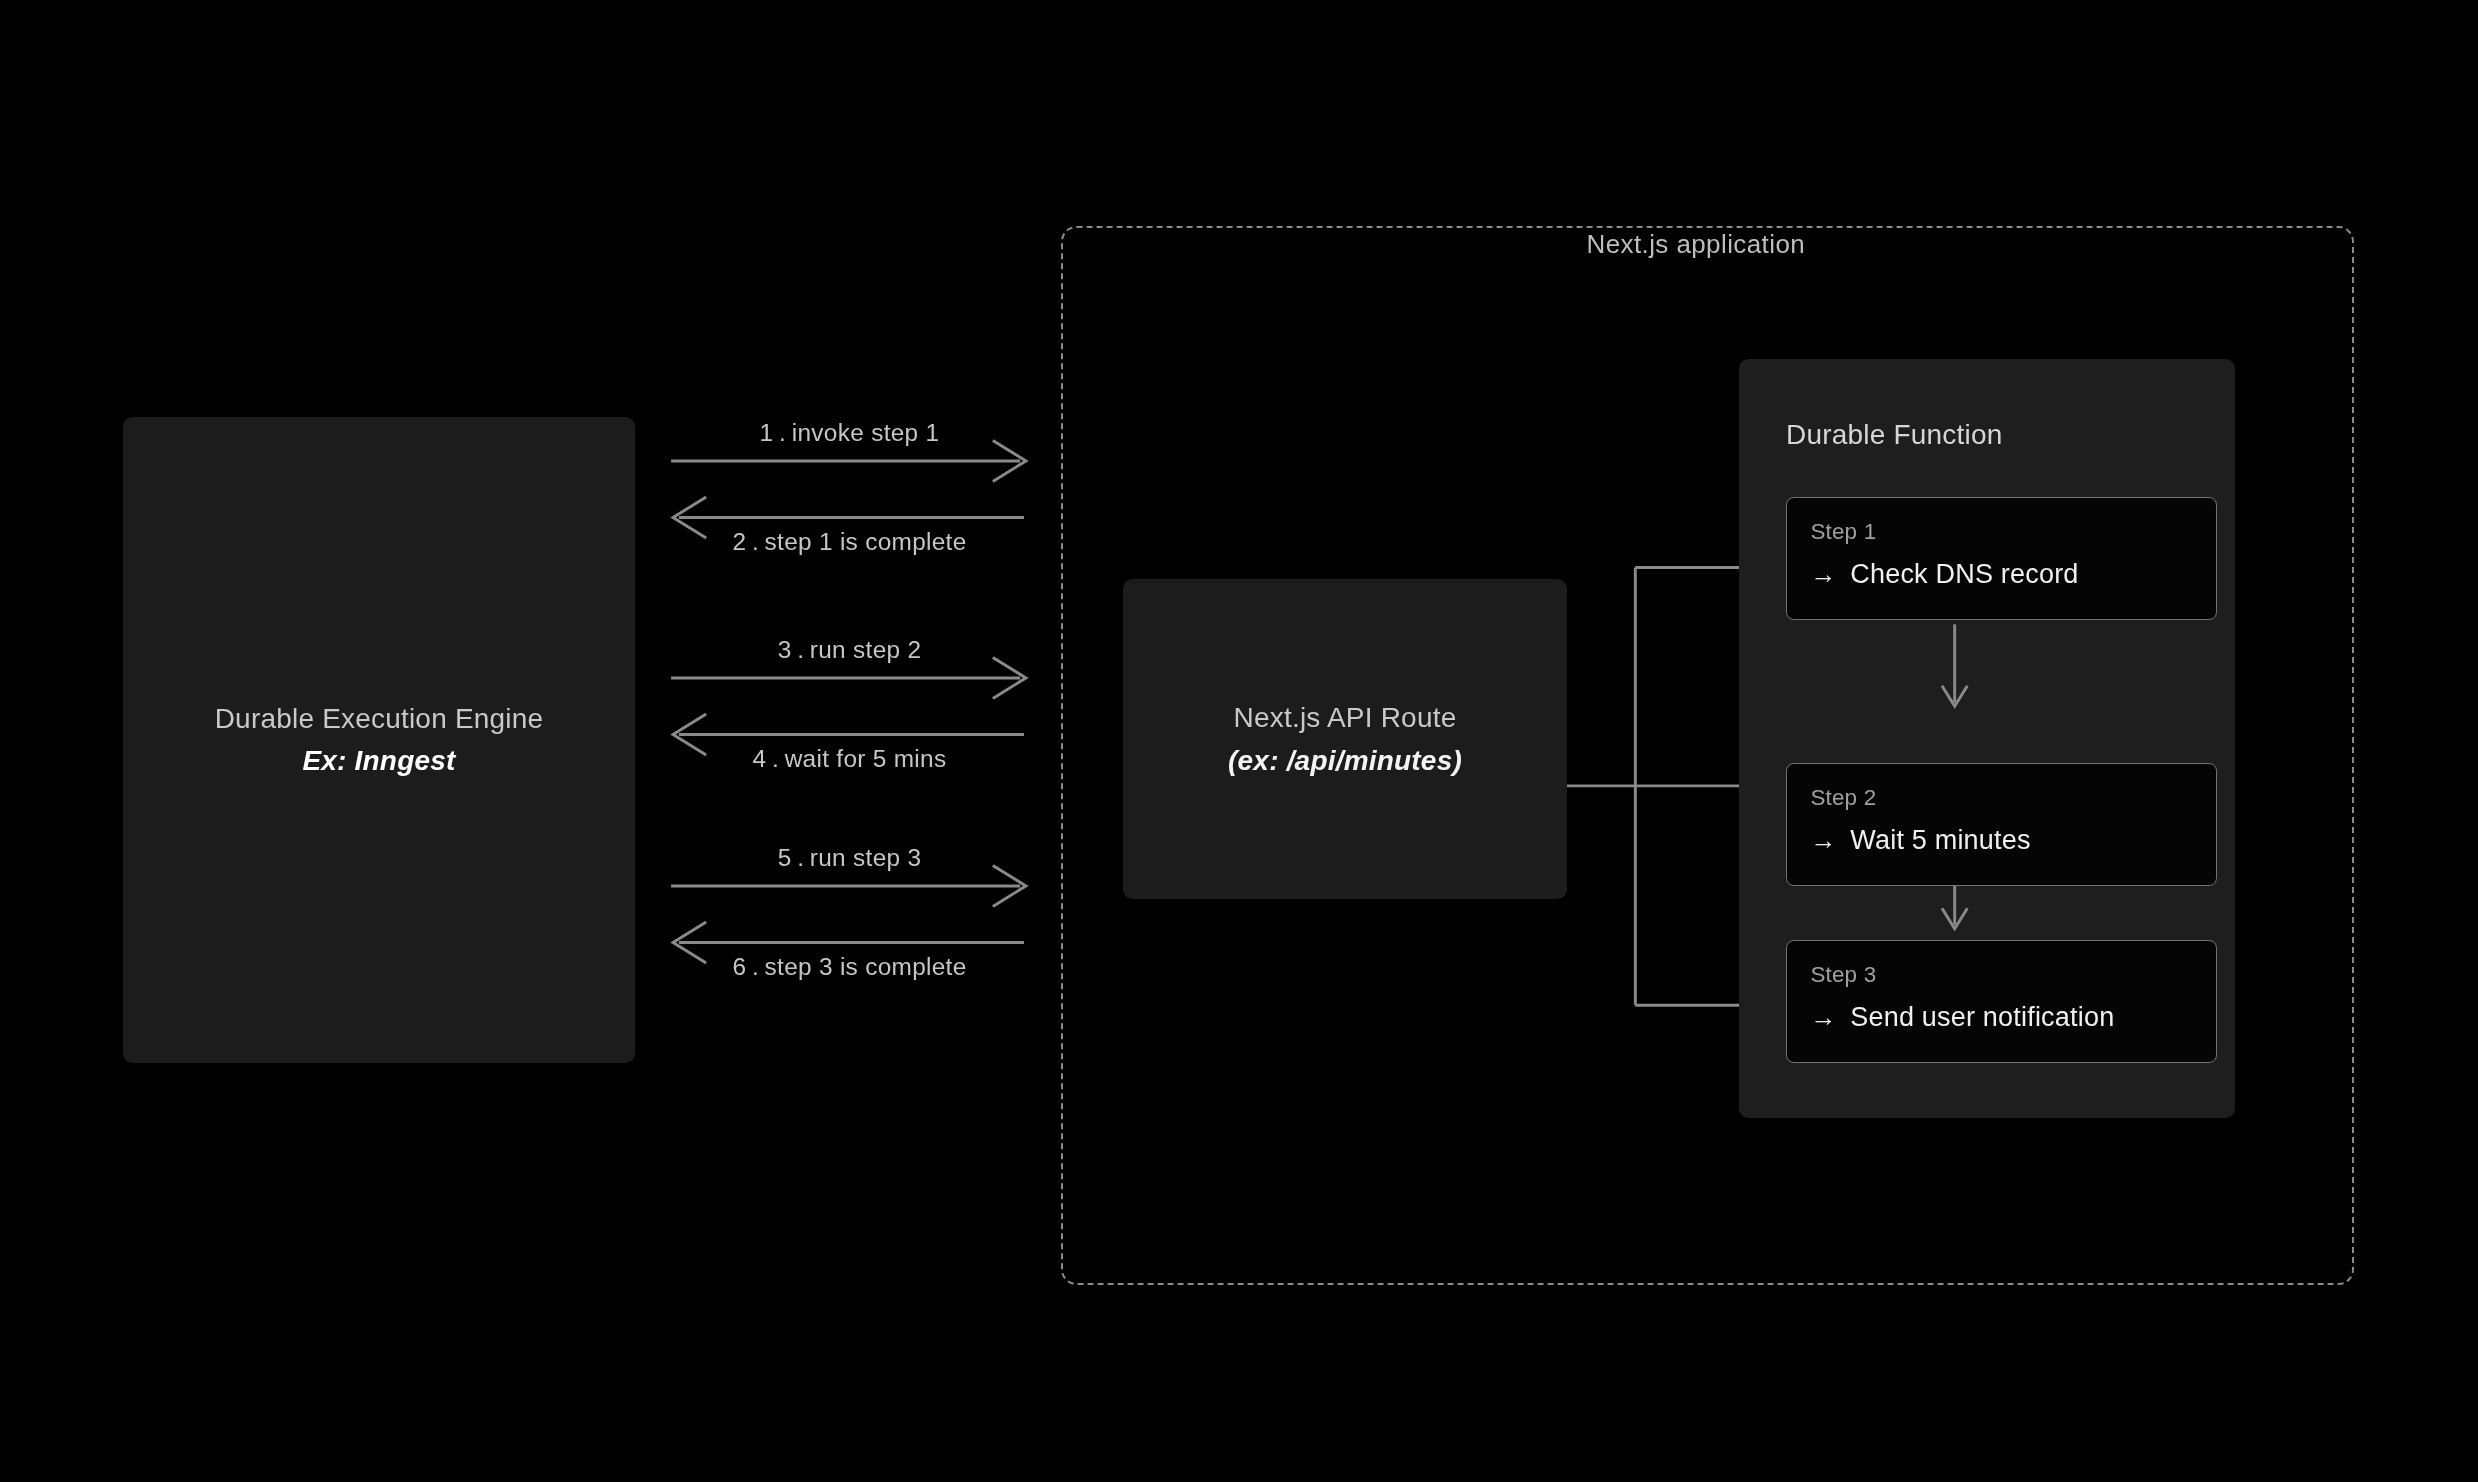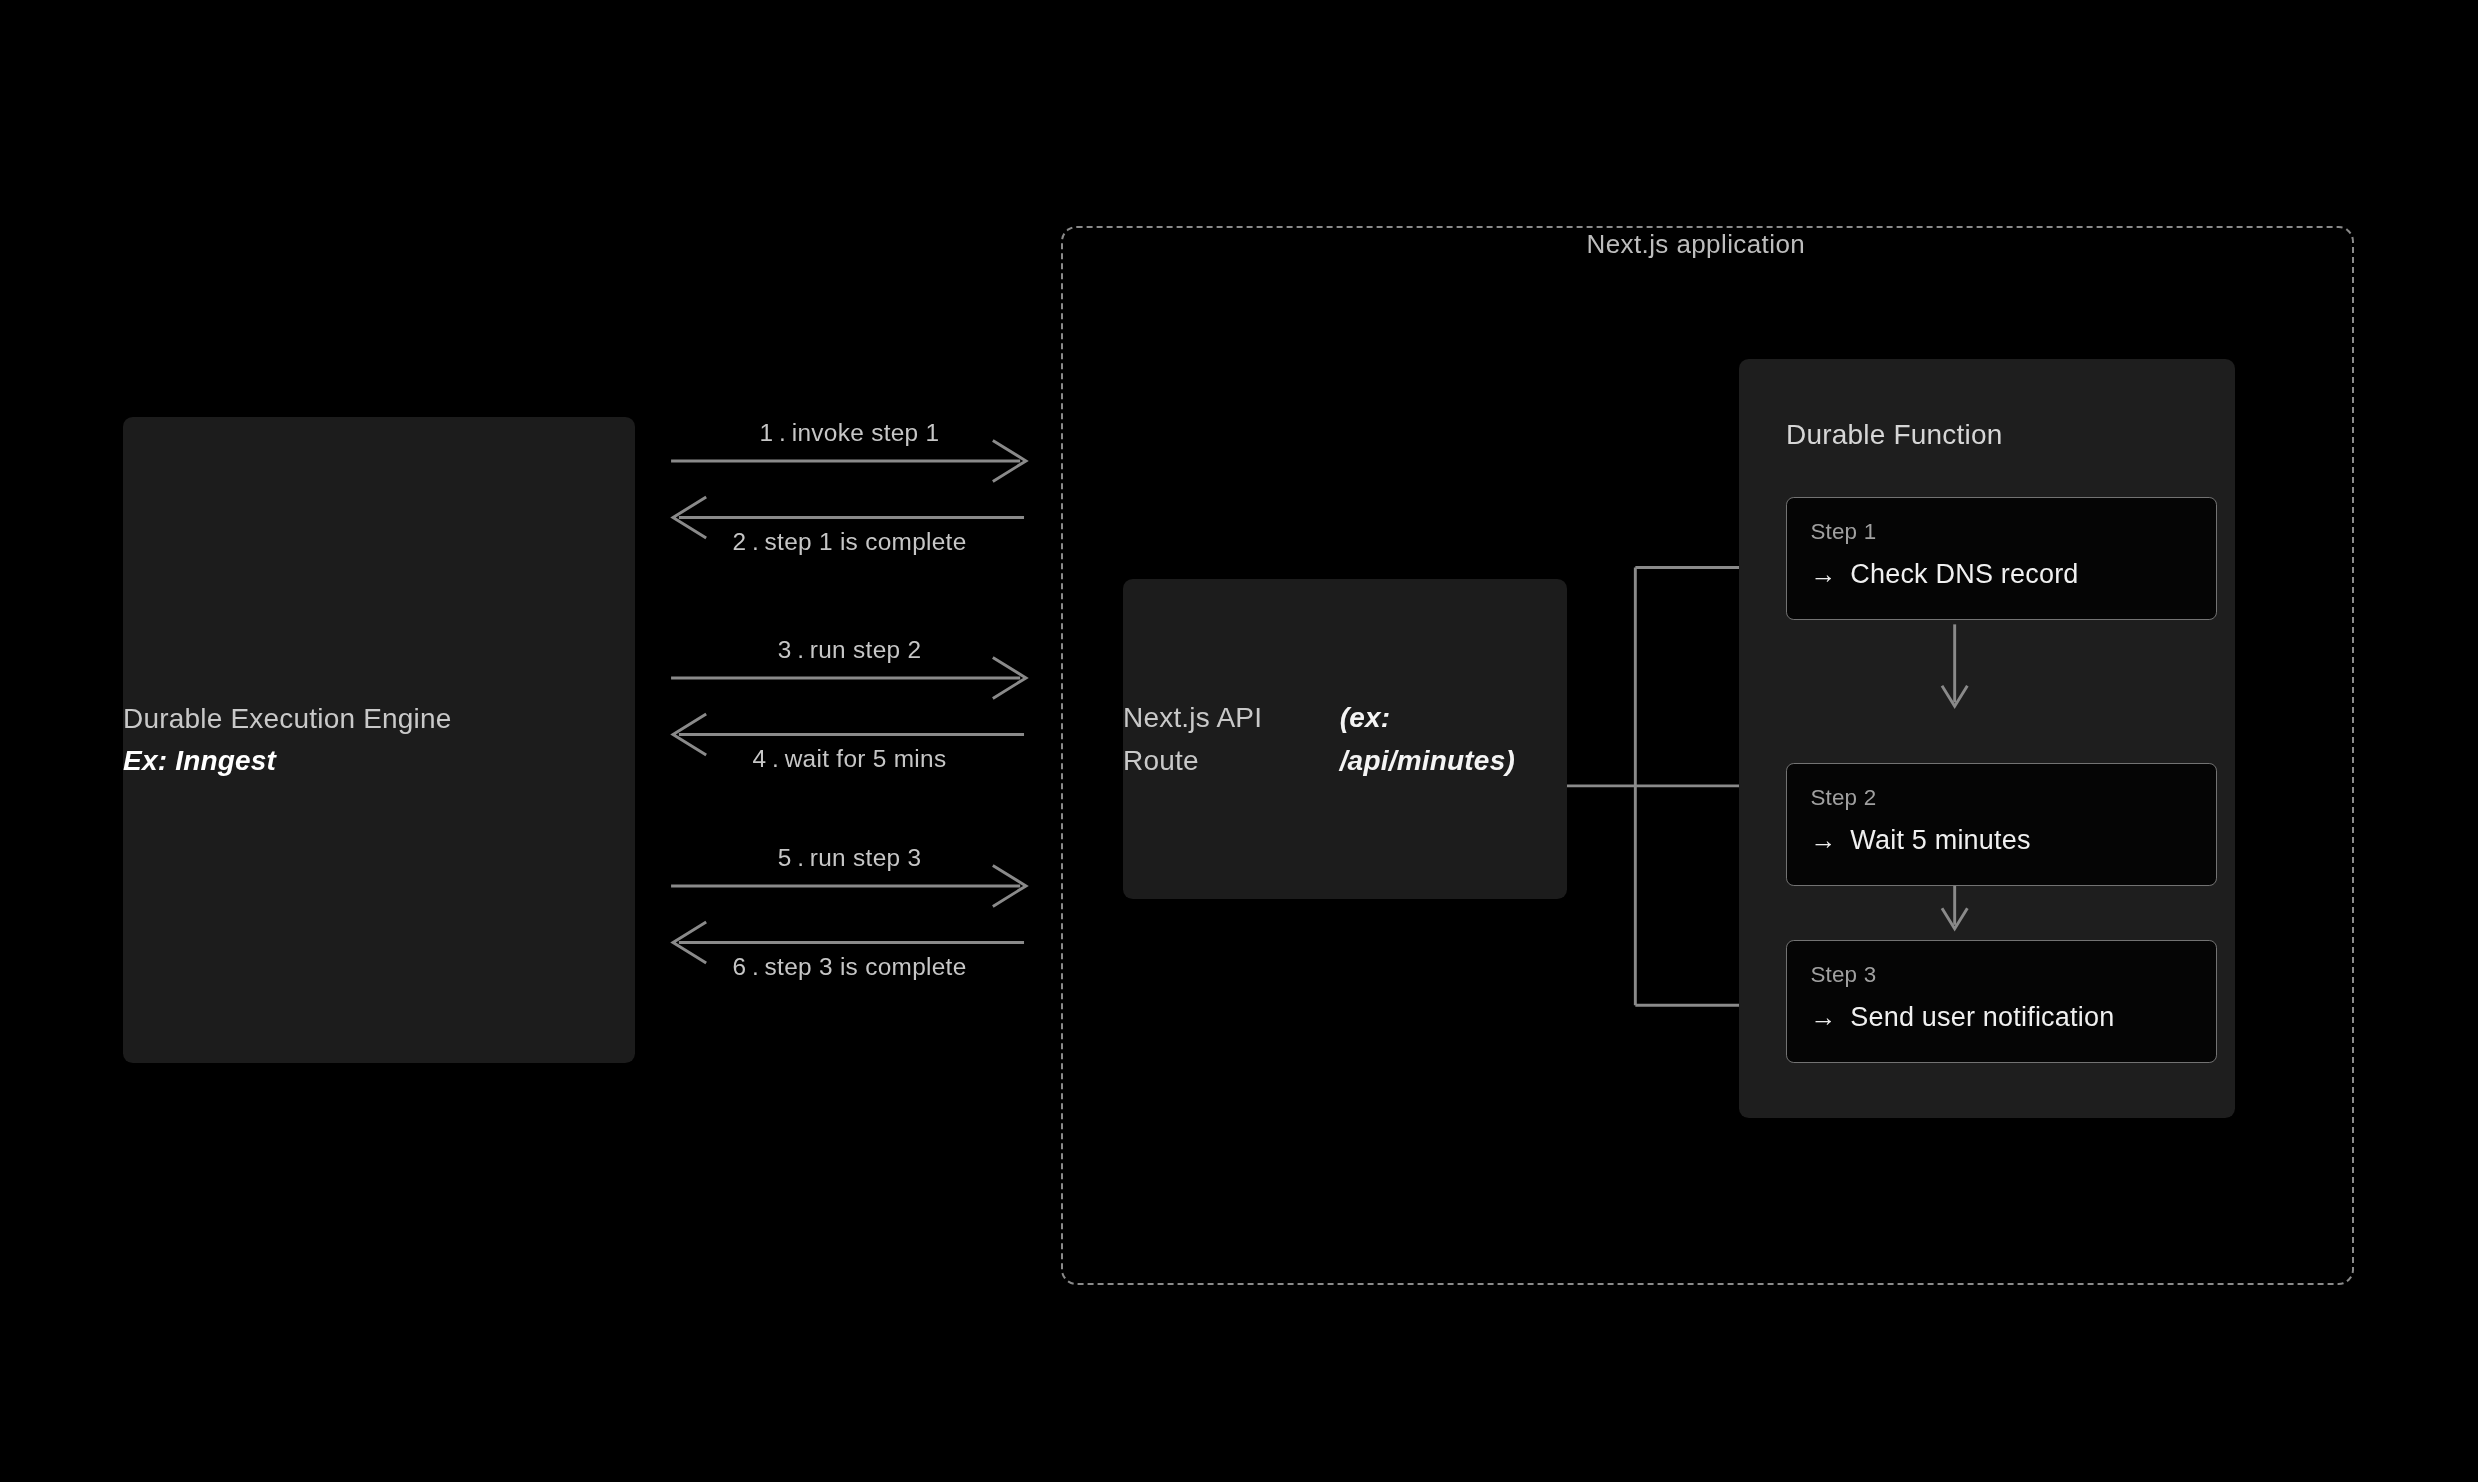--- a/index.html
+++ b/index.html
@@ -21,20 +21,21 @@
   .engine-box {
     position: absolute;
     left: 123px;
     top: 417px;
     width: 512px;
     height: 646px;
     background: #1c1c1c;
     border-radius: 9.8px;
     display: flex;
     flex-direction: column;
+    align-items: center;
     justify-content: center;
   }
   .engine-title {
     font-size: 28px;
     color: #c9c9c9;
     letter-spacing: 0.2px;
     line-height: 1.5;
   }
   .engine-sub {
     font-size: 28px;
@@ -85,21 +86,21 @@
   
   .api-box {
     position: absolute;
     left: 1123px;
     top: 579px;
     width: 444px;
     height: 320px;
     background: #1c1c1c;
     border-radius: 9.8px;
     display: flex;
-    flex-direction: row;
+    flex-direction: column;
     align-items: center;
     justify-content: center;
   }
   .api-title {
     font-size: 28px;
     color: #c9c9c9;
     line-height: 1.55;
     letter-spacing: 0.2px;
   }
   .api-sub {

